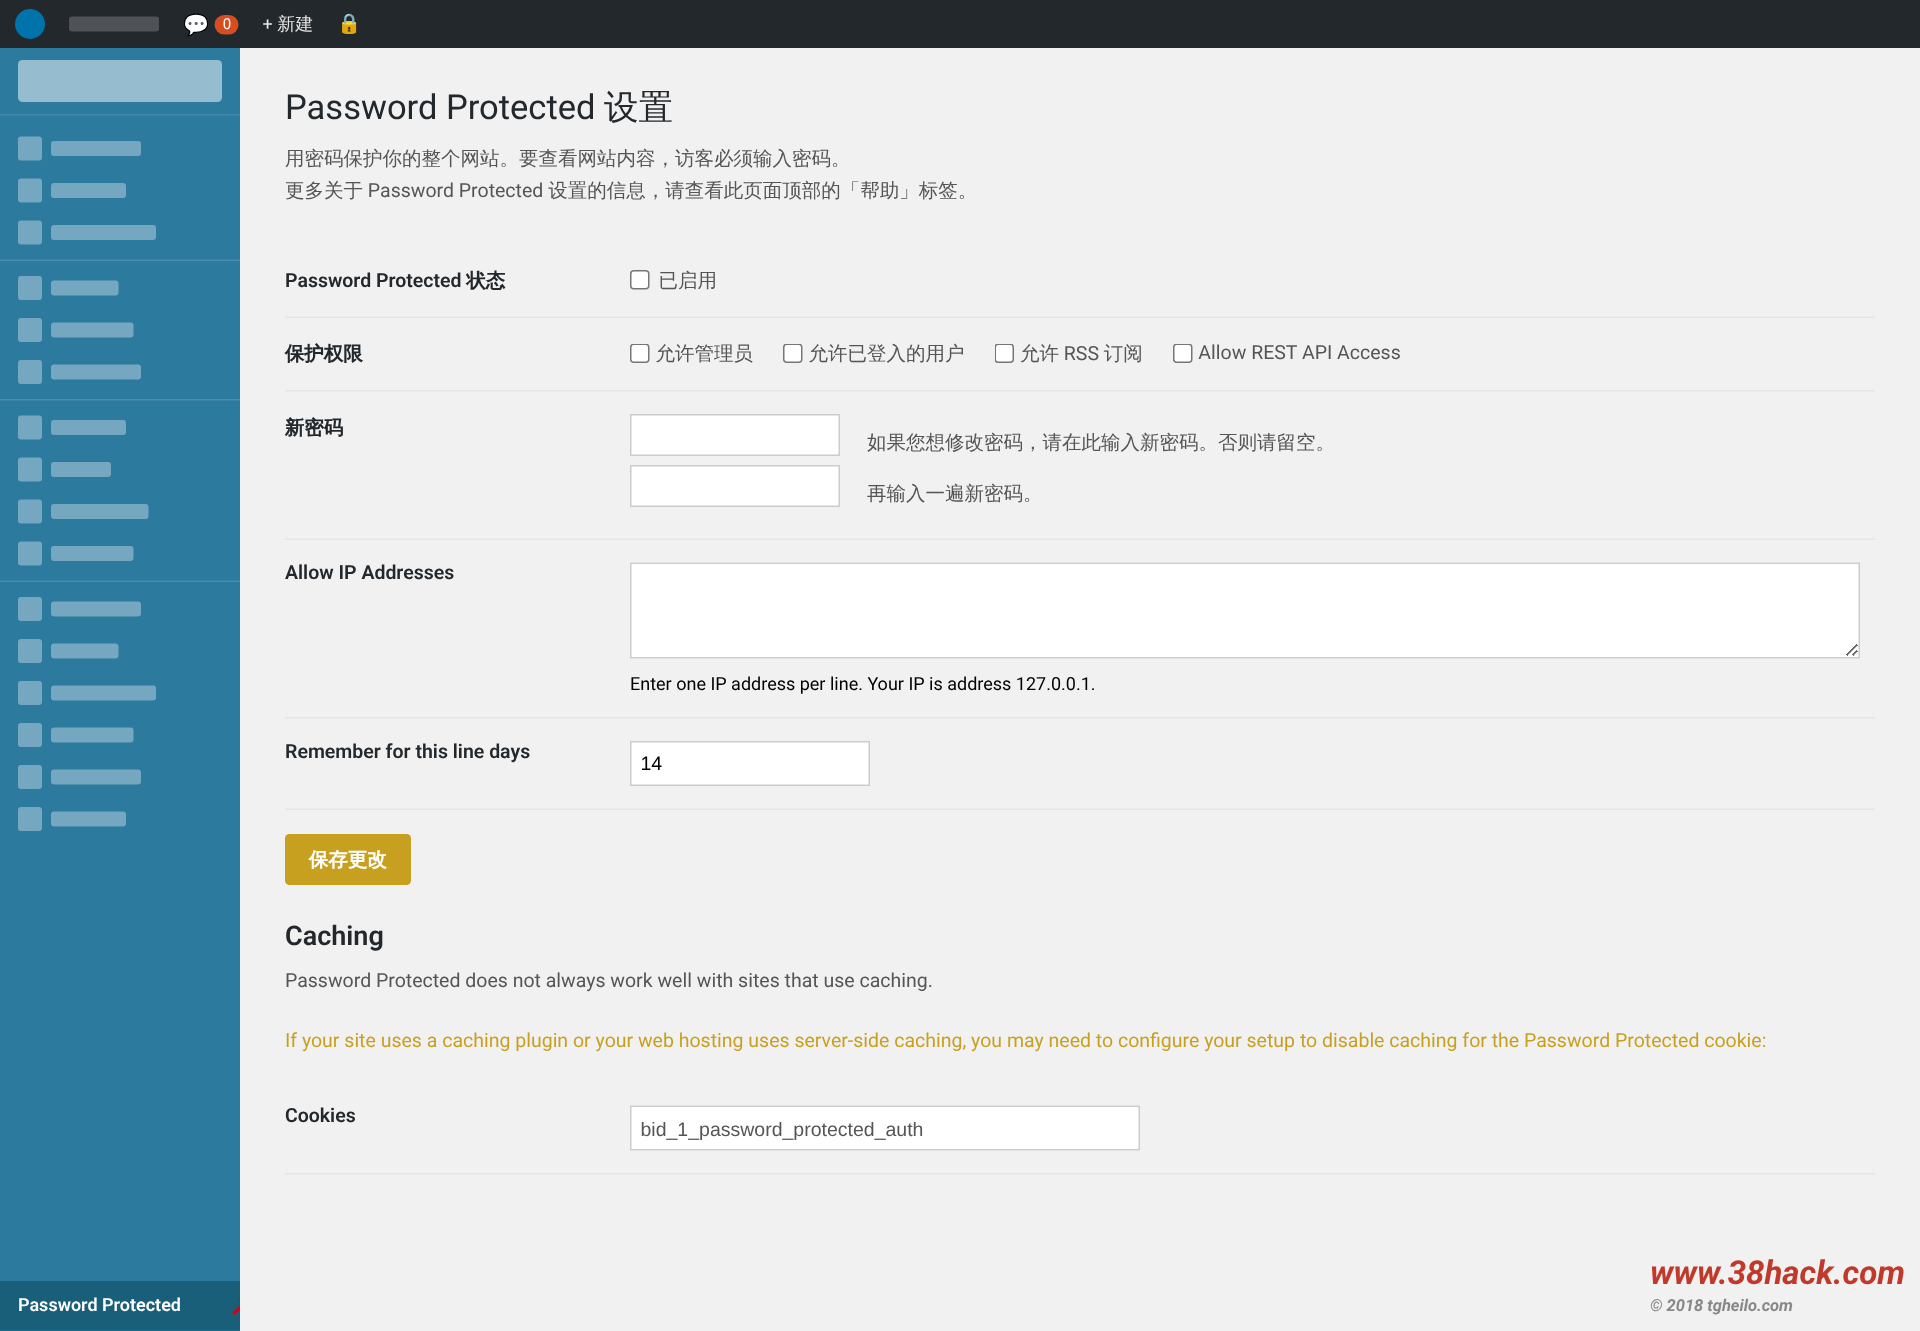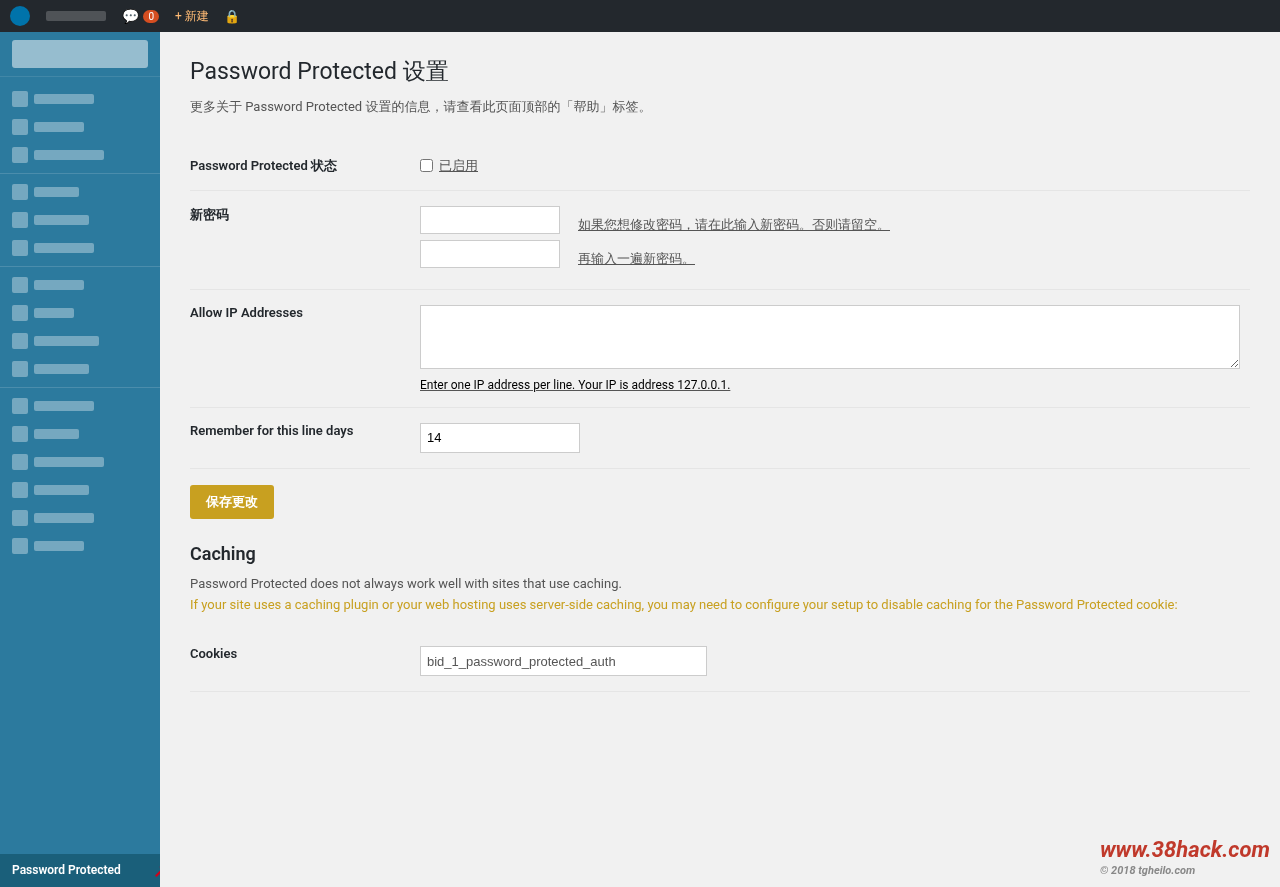--- a/index.html
+++ b/index.html
@@ -26,21 +26,21 @@
       display: flex; align-items: center; gap: 4px;
     }
     .admin-bar-item .bubble {
       background: #d54e21;
       color: #fff;
       border-radius: 10px;
       padding: 1px 5px;
       font-size: 10px;
     }
     .admin-bar-new {
-      color: #fdba74; font-size: 12px; display: flex; align-items: flex-start; gap: 3px;
+      color: #e5e5e5; font-size: 12px; display: flex; align-items: flex-start; gap: 3px;
     }
 
     
     .main-layout {
       display: flex;
       flex: 1;
       overflow: hidden;
     }
 
     
@@ -117,21 +117,20 @@
       font-weight: 600;
       color: #23282d;
       font-size: 13px;
     }
 
     .settings-table .value-cell {
       padding: 15px 10px;
       vertical-align: top;
       color: #555;
       font-size: 13px;
-      text-decoration: underline;
     }
 
     .checkbox-group {
       display: flex;
       align-items: center;
       gap: 6px;
       flex-wrap: wrap;
     }
     .checkbox-group label {
       display: flex; align-items: center; gap: 4px; margin-right: 14px; cursor: pointer;
@@ -205,21 +204,21 @@
       color: #555;
       font-size: 13px;
       line-height: 1.6;
       margin-bottom: 16px;
     }
     .caching-description .warning-text {
       color: #c8a020;
     }
 
     .cookies-input {
-      width: 287px;
+      width: 340px;
       height: 30px;
       border: 1px solid #ccc;
       padding: 4px 6px;
       font-size: 13px;
       background: #fff;
       color: #555;
     }
 
     
     .watermark {
@@ -373,36 +372,60 @@
     <div style="flex:1;"></div>
     <div class="sidebar-bottom">
       <span>Password Protected</span>
       <span class="arrow">↗</span>
     </div>
   </div>
 
   <div class="content">
     <h1 class="page-title">Password Protected 设置</h1>
     <div class="page-description">
+      <div>用密码保护你的整个网站。要查看网站内容，访客必须输入密码。</div>
       <div>更多关于 Password Protected 设置的信息，请查看此页面顶部的「帮助」标签。</div>
     </div>
 
     <table class="settings-table">
 
       <tbody>
           <tr>
         <td class="label-cell">Password Protected 状态</td>
         <td class="value-cell">
           <label style="display:flex; align-items:center; gap:6px; cursor:pointer;">
             <input type="checkbox" style="">
             <span>已启用</span>
           </label>
         </td>
       </tr>
 
+      <tr>
+        <td class="label-cell">保护权限</td>
+        <td class="value-cell">
+          <div class="checkbox-group">
+            <label>
+              <input type="checkbox" style="">
+              <span>允许管理员</span>
+            </label>
+            <label>
+              <input type="checkbox" style="">
+              <span>允许已登入的用户</span>
+            </label>
+            <label>
+              <input type="checkbox" style="">
+              <span>允许 RSS 订阅</span>
+            </label>
+            <label>
+              <input type="checkbox" style="">
+              <span>Allow REST API Access</span>
+            </label>
+          </div>
+        </td>
+      </tr>
 
       <tr>
         <td class="label-cell">新密码</td>
         <td class="value-cell">
           <div class="password-row">
             <input type="password" class="password-input" style="margin-bottom: 0px; margin-right: 10px;">
             <span class="password-hint">如果您想修改密码，请在此输入新密码。否则请留空。</span>
           </div>
           <div class="password-row" style="margin-top:6px;">
             <input type="password" class="password-input" style="margin-bottom: 0px; margin-right: 10px;">
@@ -431,21 +454,21 @@
     </tbody>
       </table>
 
     
     <button class="save-button">保存更改</button>
 
     
     <h2 class="section-title">Caching</h2>
     <div class="caching-description">
       <div>Password Protected does not always work well with sites that use caching.</div>
-      <div class="warning-text" style="margin-top:0;">If your site uses a caching plugin or your web hosting uses server-side caching, you may need to configure your setup to disable caching for the Password Protected cookie:</div>
+      <div class="warning-text" style="margin-top:20px;">If your site uses a caching plugin or your web hosting uses server-side caching, you may need to configure your setup to disable caching for the Password Protected cookie:</div>
     </div>
 
     <table class="settings-table">
       <tbody>
           <tr>
         <td class="label-cell">Cookies</td>
         <td class="value-cell">
           <input type="text" class="cookies-input" value="bid_1_password_protected_auth" style="">
         </td>
       </tr>

